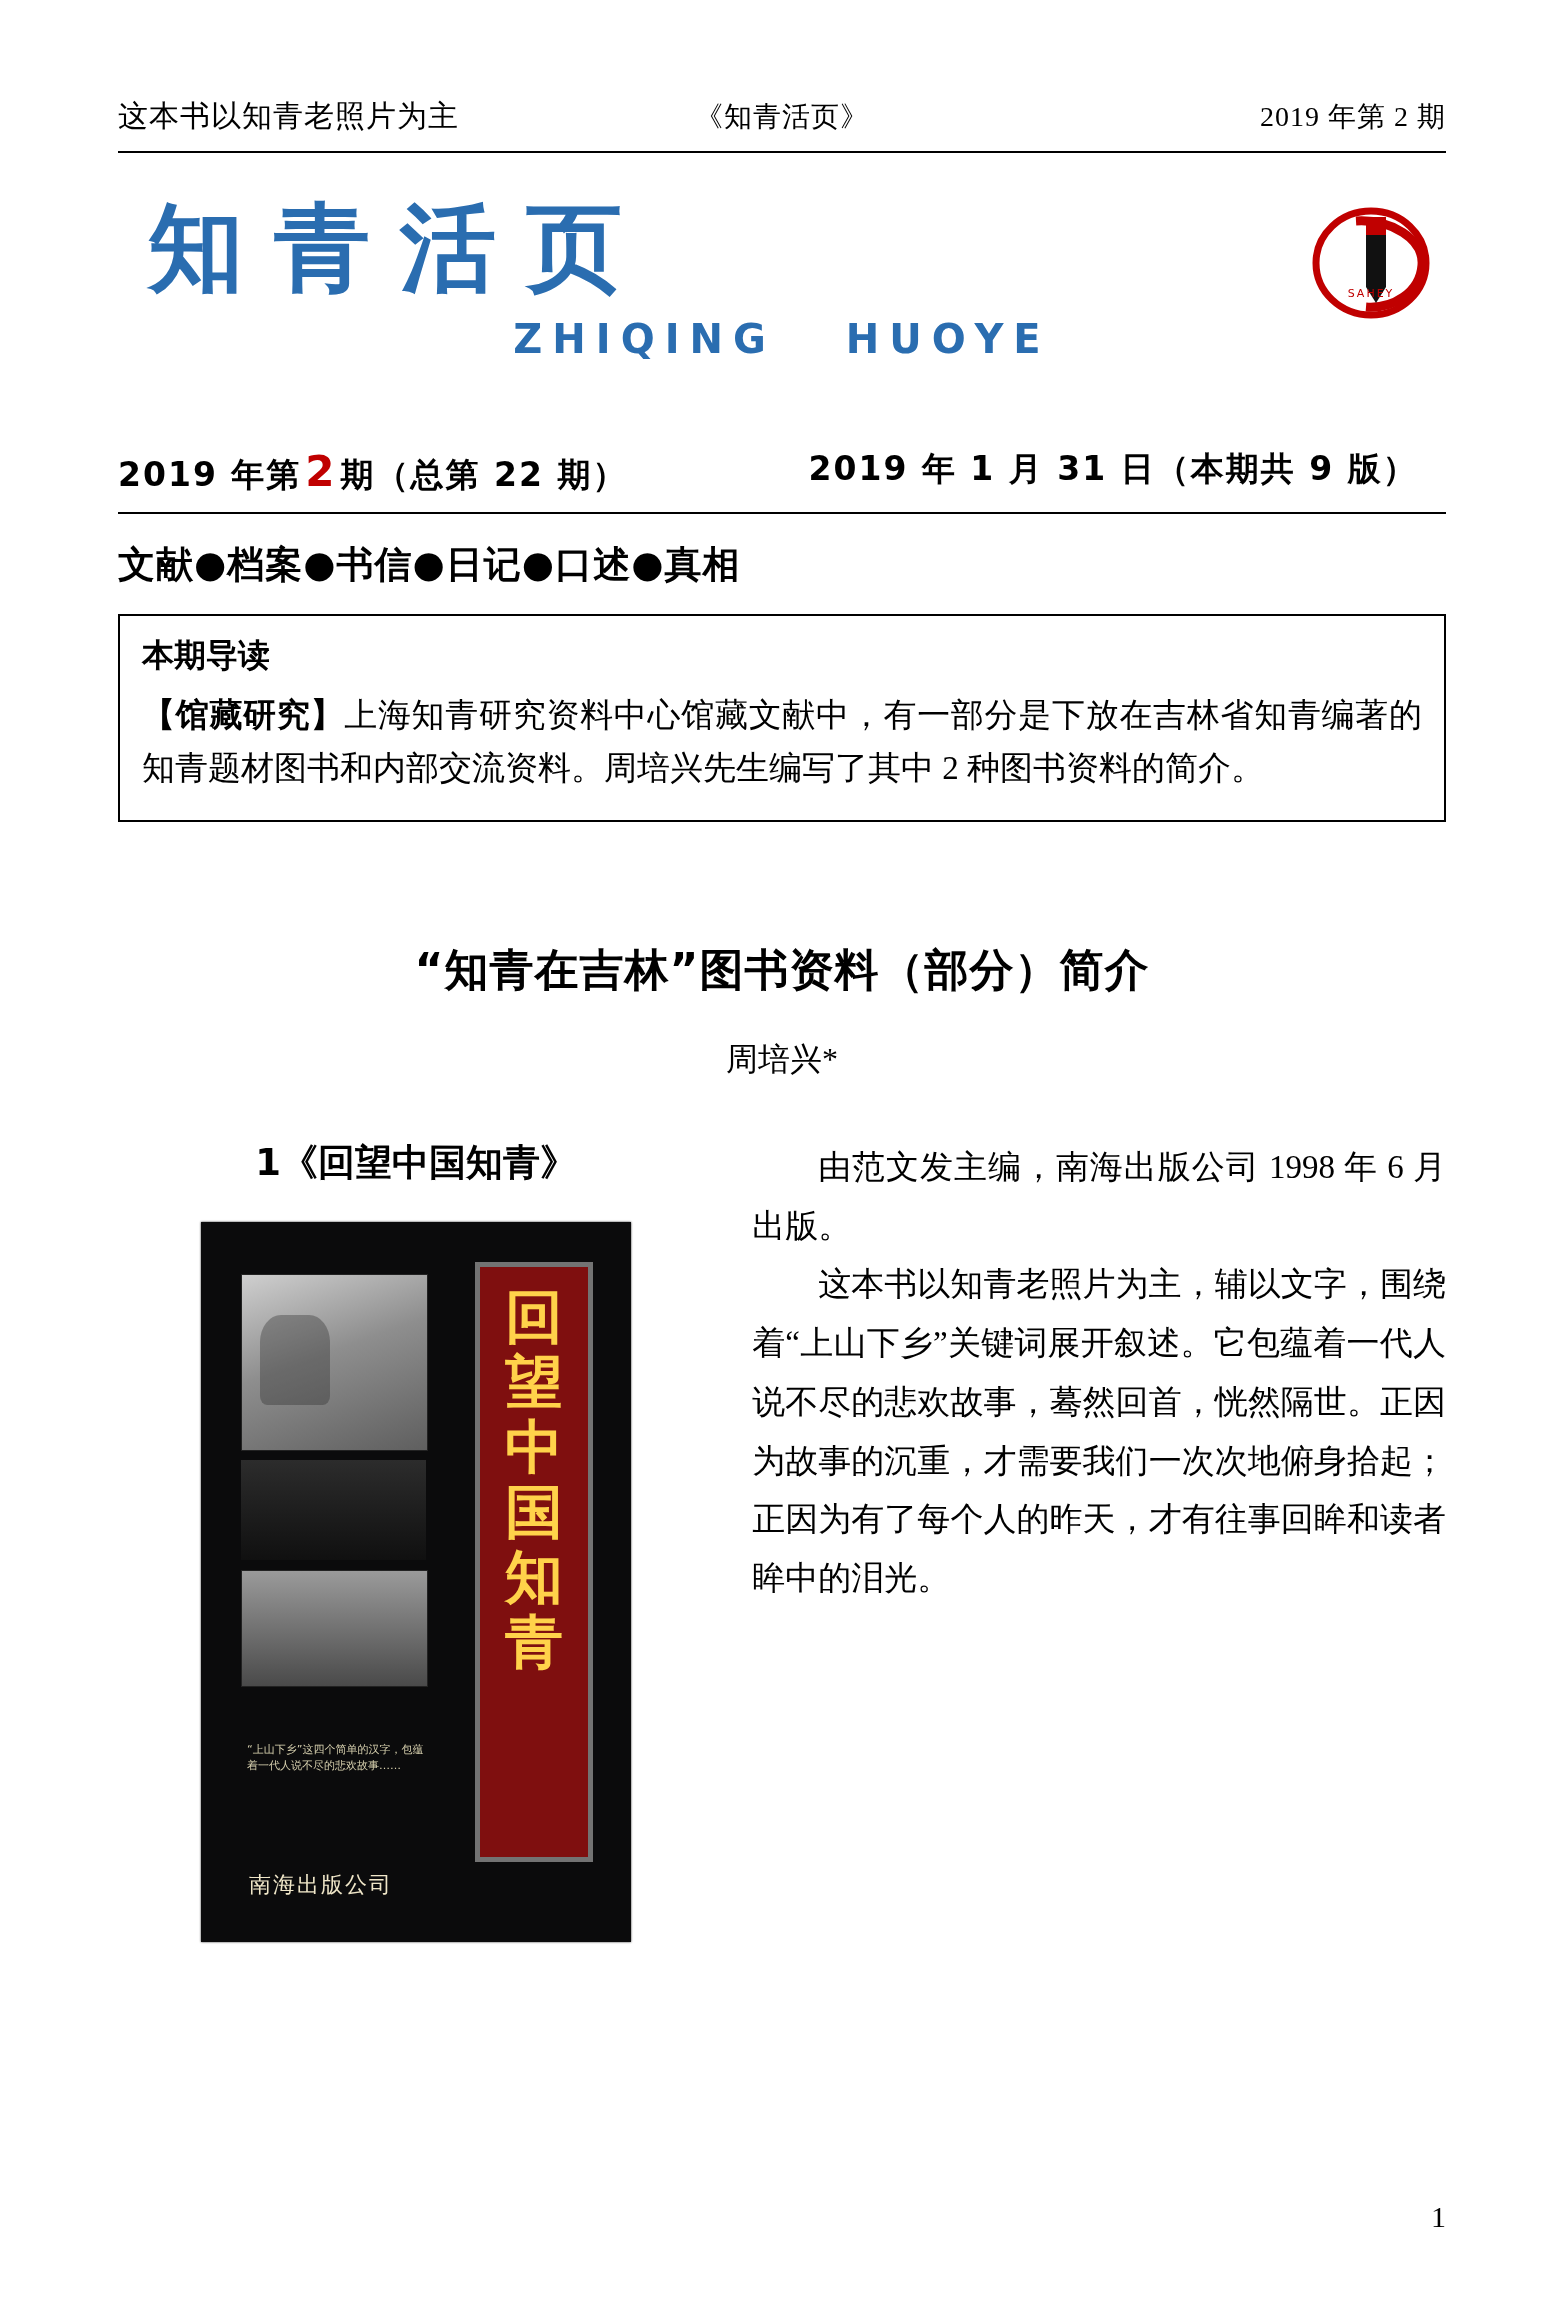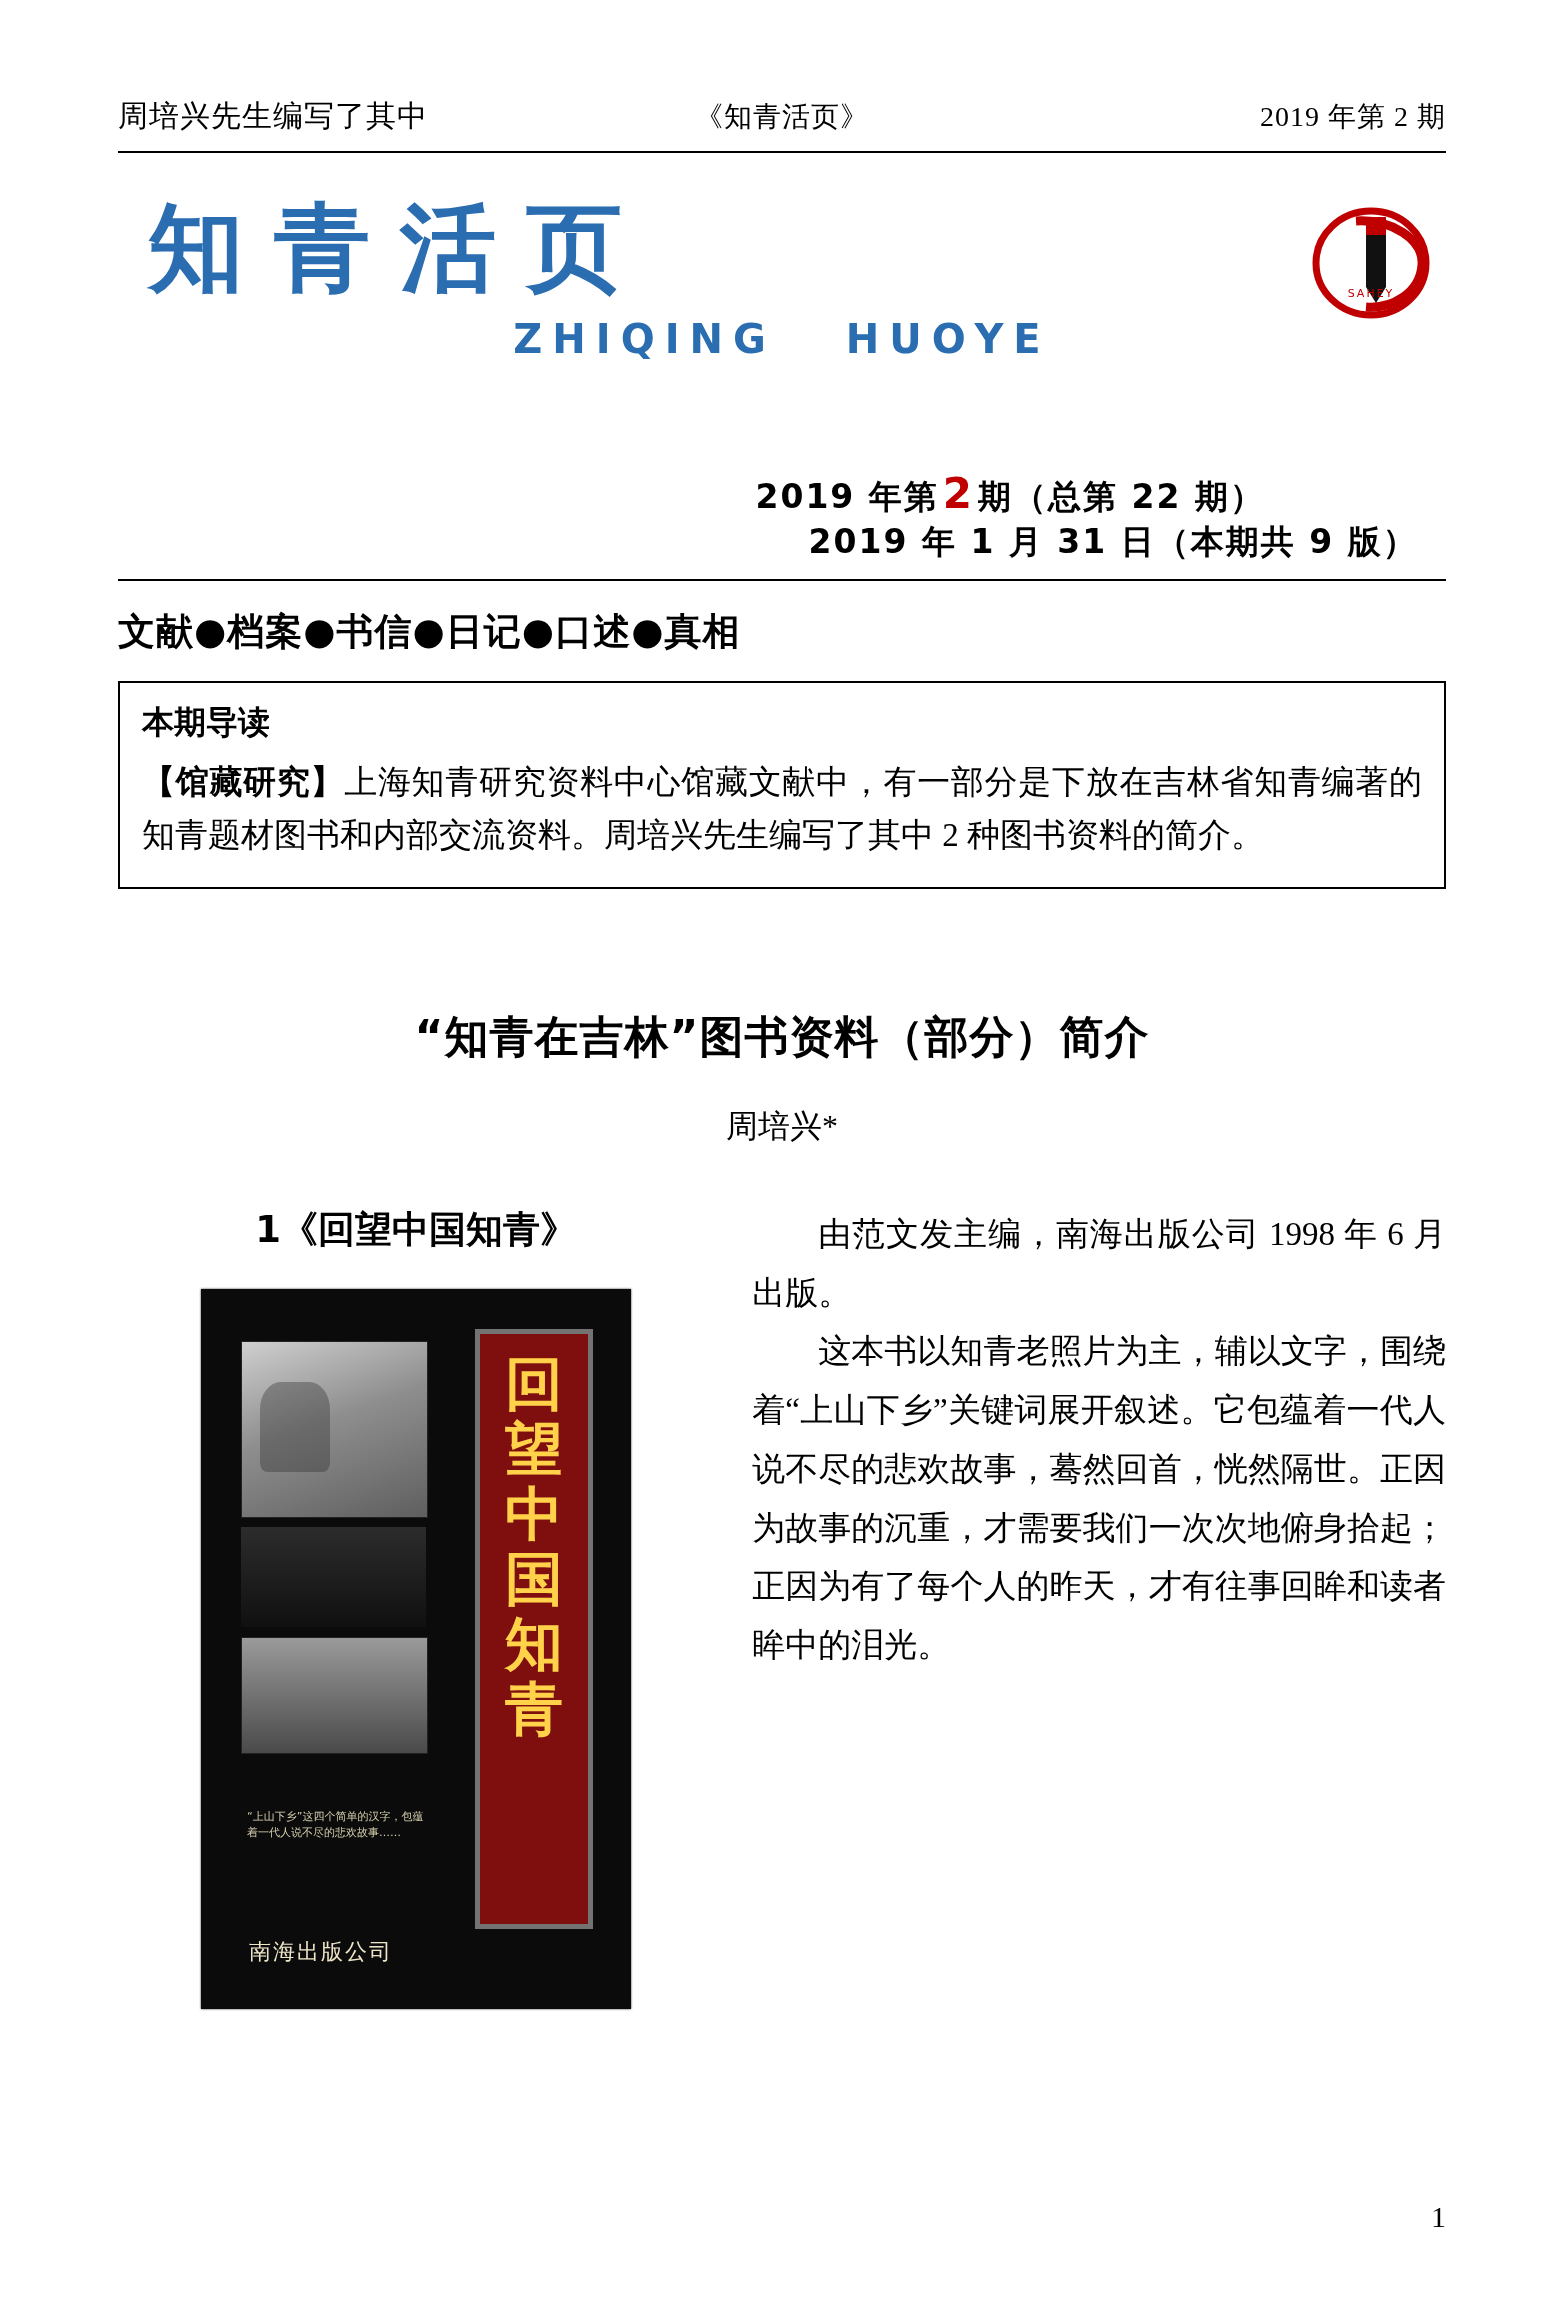--- a/index.html
+++ b/index.html
@@ -71,27 +71,26 @@
     position: absolute;
     right: 0px;
     top: 10px;
     width: 150px;
     height: 130px;
   }
 
   
   .issue-line {
     display: flex;
-    align-items: flex-end;
-    margin-top: 28px;
+    align-items: flex-start;
+    margin-top: 6px;
     font-family: "DejaVu Sans", "Liberation Sans", sans-serif;
     font-weight: bold;
     font-size: 33px;
     letter-spacing: 2px;
-    flex-direction: column;
   }
   .issue-left { width: 52%; text-align: left; }
   .issue-right { width: 48%; text-align: left; }
   .issue-num {
     color: #c00000;
     font-size: 42px;
     padding: 0 4px;
   }
   .issue-rule {
     border-top: 2px solid #000;
@@ -268,21 +267,21 @@
     bottom: 70px;
     font-size: 30px;
   }
 </style>
 </head>
 <body>
 
 <div class="page">
 
   <div class="running-header">
-    <div class="rh-left">周培兴先生编写了其中</div>
+    <div class="rh-left">这本书以知青老照片为主</div>
     <div class="rh-center">《知青活页》</div>
     <div class="rh-right">2019 年第 2 期</div>
   </div>
   <div class="header-rule"></div>
 
   <div class="masthead">
     <div class="masthead-title">知青活页</div>
     <div class="masthead-pinyin">
       <span>ZHIQING</span><span class="gap"></span><span>HUOYE</span>
     </div>

